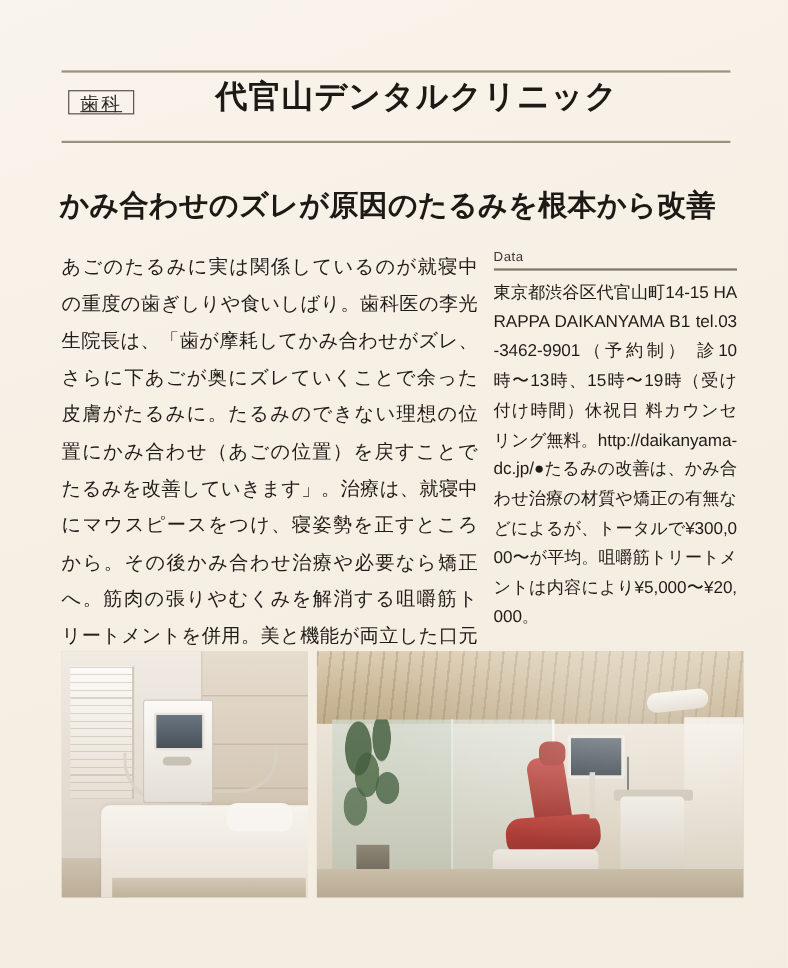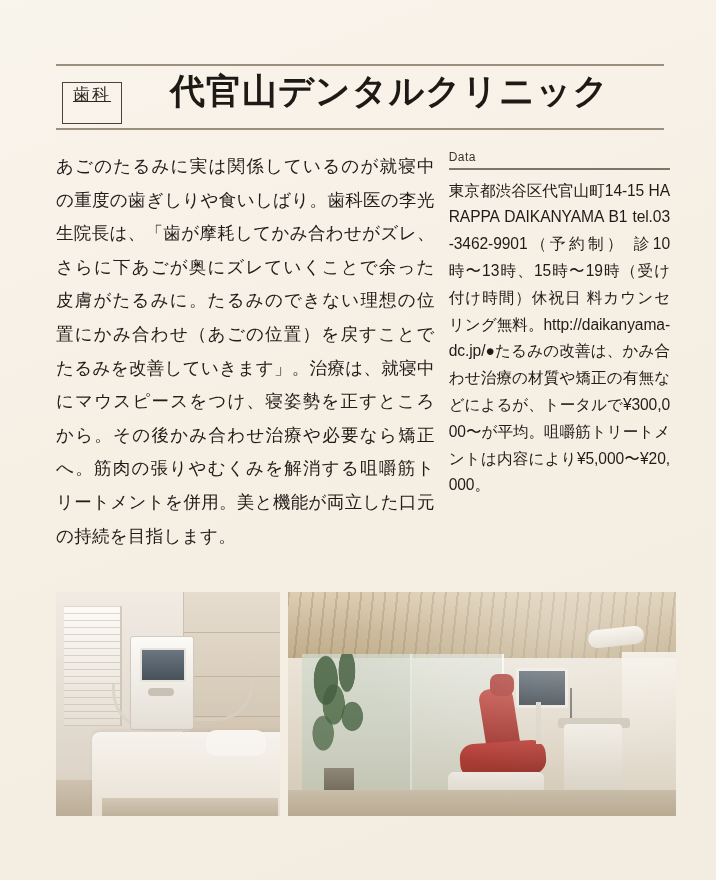--- a/index.html
+++ b/index.html
@@ -42,33 +42,33 @@
     right: 6px;
     bottom: -2px;
     height: 2px;
     background: #9b8f7d;
   }
   .category-box {
     position: absolute;
     left: 16px;
     top: 20px;
     border: 1.5px solid #4a433b;
-    padding: 3px 10px 20px 10px;
+    padding: 3px 10px 0 10px;
     font-size: 17px;
     letter-spacing: 2px;
     line-height: 1;
     color: #2c2722;
     background: transparent;
     text-decoration: underline;
   }
   .clinic-title {
     position: absolute;
-    left: 124px;
+    left: 150px;
     top: 6px;
-    font-size: 35px;
+    font-size: 29px;
     letter-spacing: 1px;
     font-weight: 700;
     color: #1d1a16;
     white-space: nowrap;
   }
 
   
   .lead {
     margin-top: 40px;
     margin-left: 8px;
@@ -318,20 +318,21 @@
 
 <div class="page">
 
   <div class="header">
     <div class="header-rule-top"></div>
     <div class="category-box">歯科</div>
     <div class="clinic-title">代官山デンタルクリニック</div>
     <div class="header-rule-bottom"></div>
   </div>
 
+  <div class="lead">かみ合わせのズレが原因のたるみを根本から改善</div>
 
   <div class="columns">
 
     <div class="col-main">
       <p>あごのたるみに実は関係しているのが就寝中の重度の歯ぎしりや食いしばり。歯科医の李光生院長は、「歯が摩耗してかみ合わせがズレ、さらに下あごが奥にズレていくことで余った皮膚がたるみに。たるみのできない理想の位置にかみ合わせ（あごの位置）を戻すことでたるみを改善していきます」。治療は、就寝中にマウスピースをつけ、寝姿勢を正すところから。その後かみ合わせ治療や必要なら矯正へ。筋肉の張りやむくみを解消する咀嚼筋トリートメントを併用。美と機能が両立した口元の持続を目指します。</p>
     </div>
 
     <div class="col-data">
       <div class="data-label">Data</div>
       <div class="data-rule"></div>

